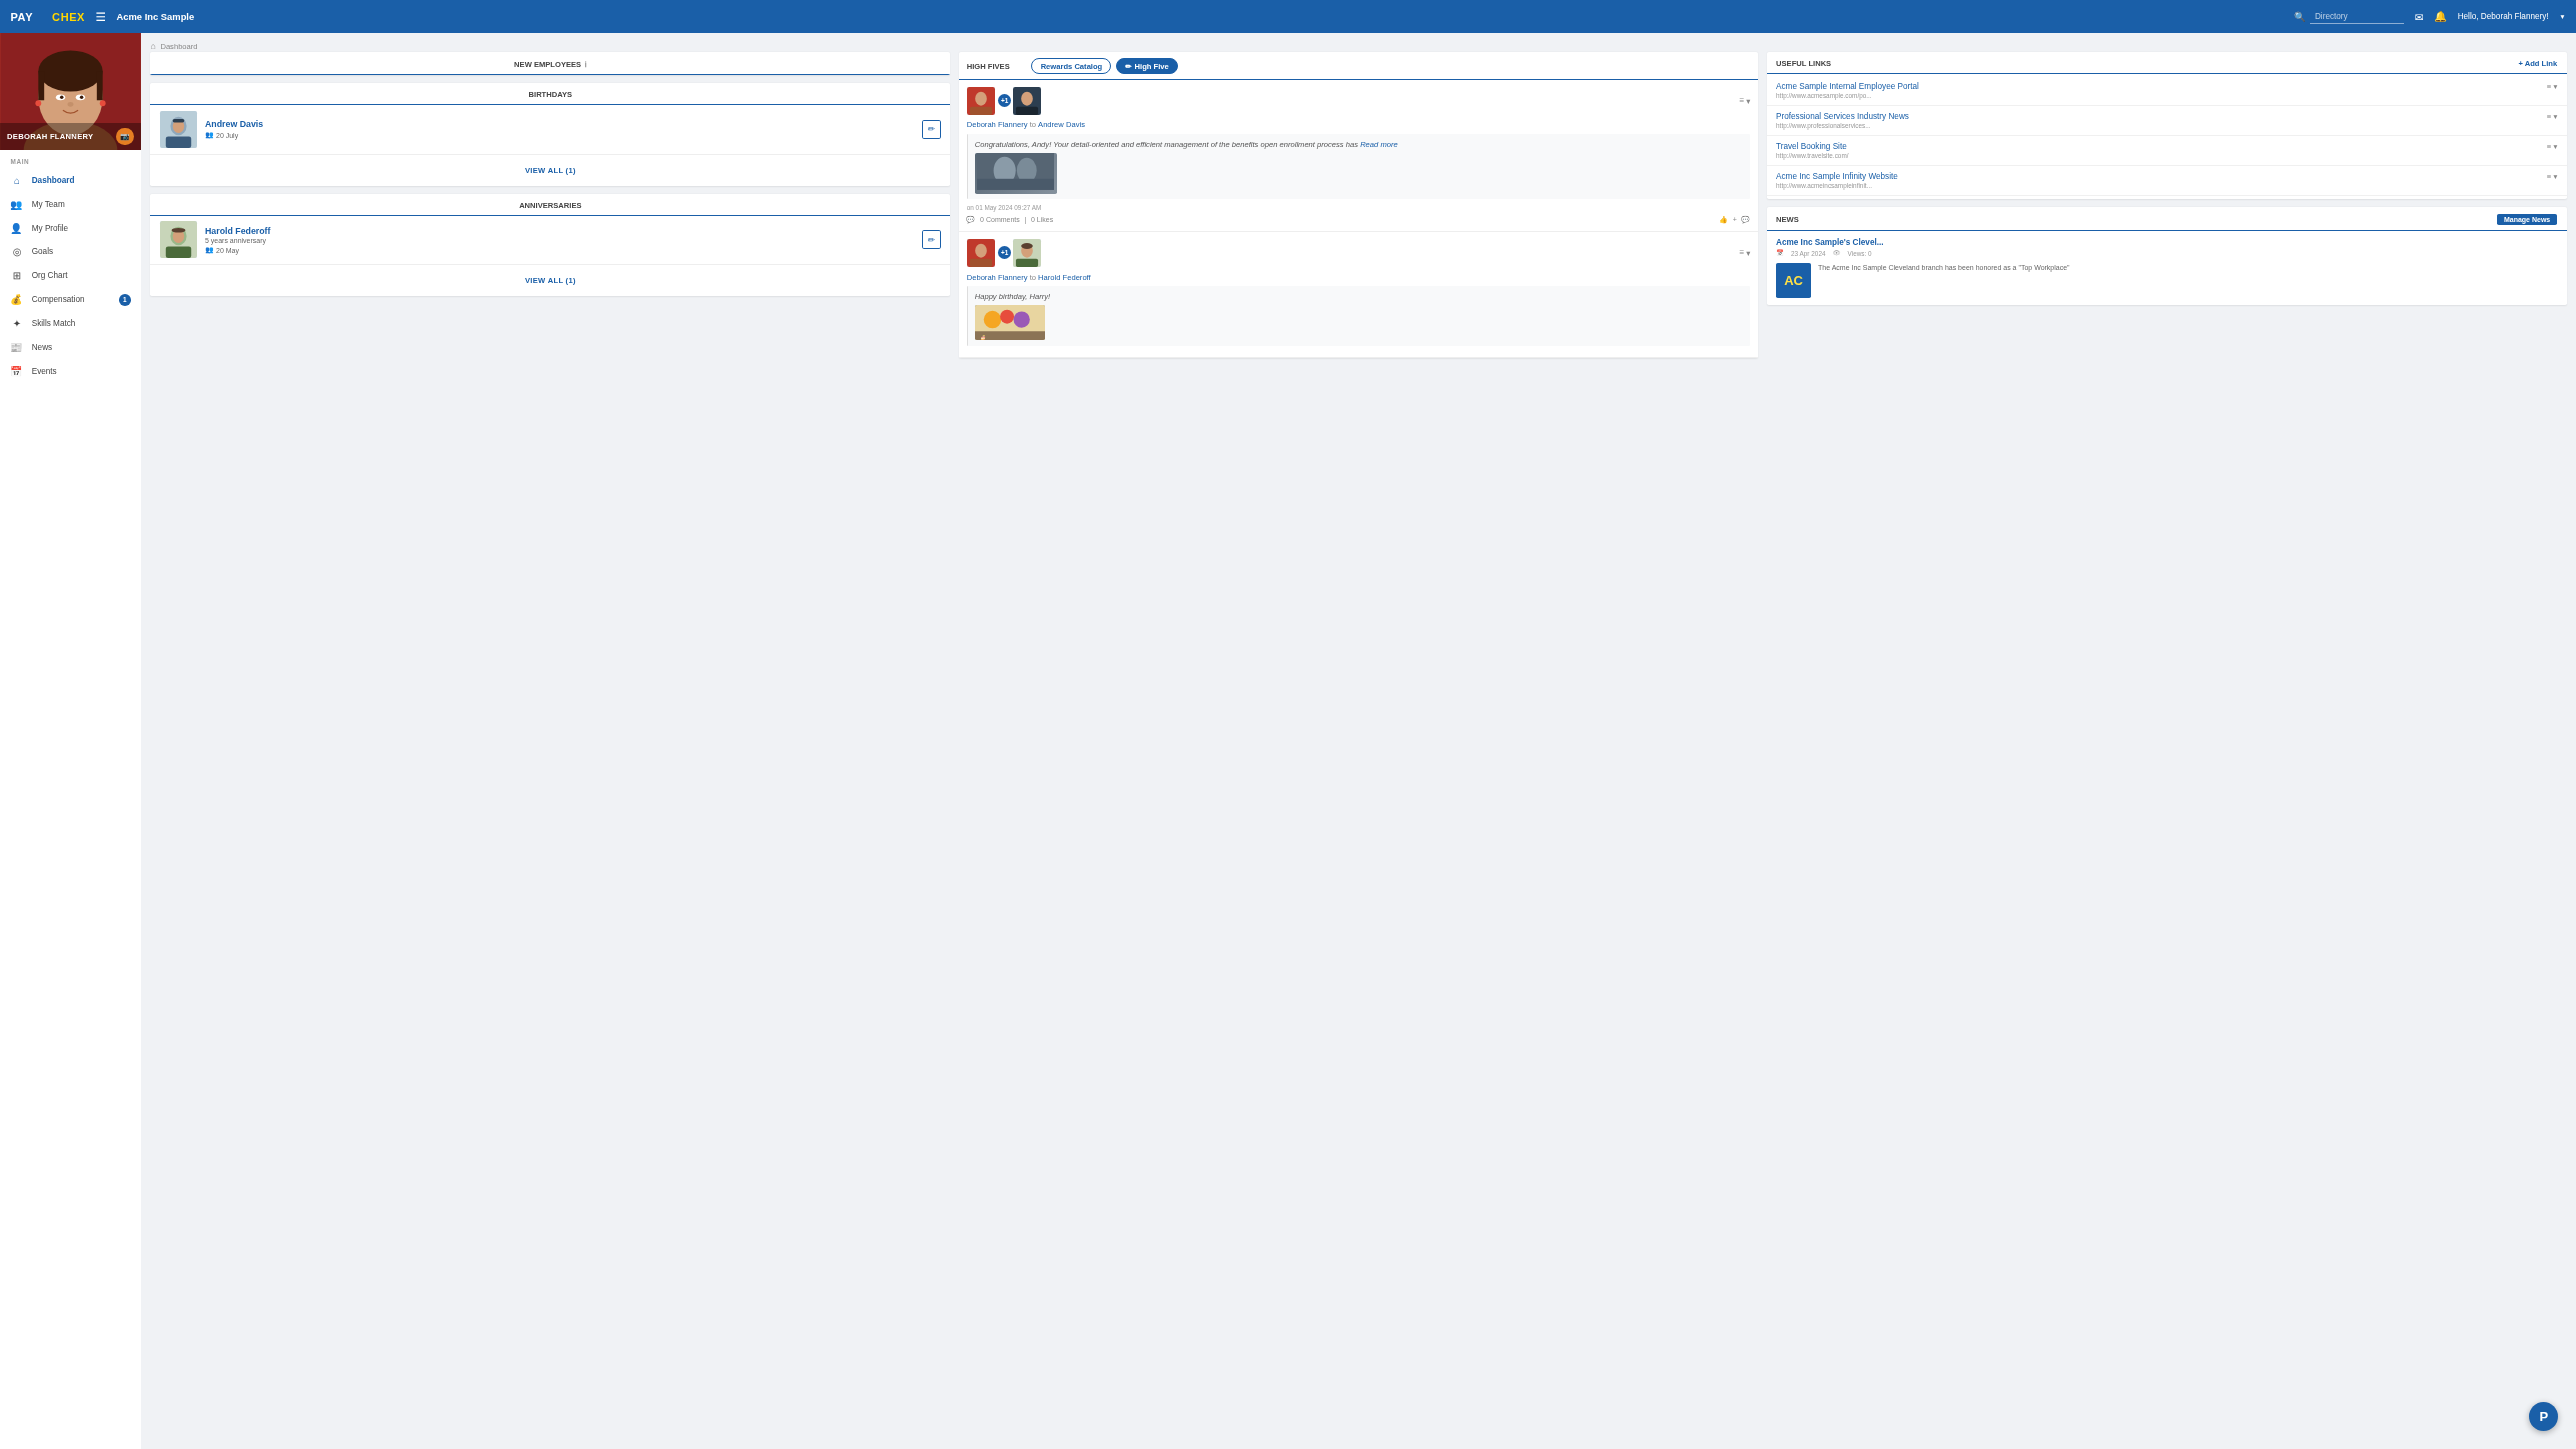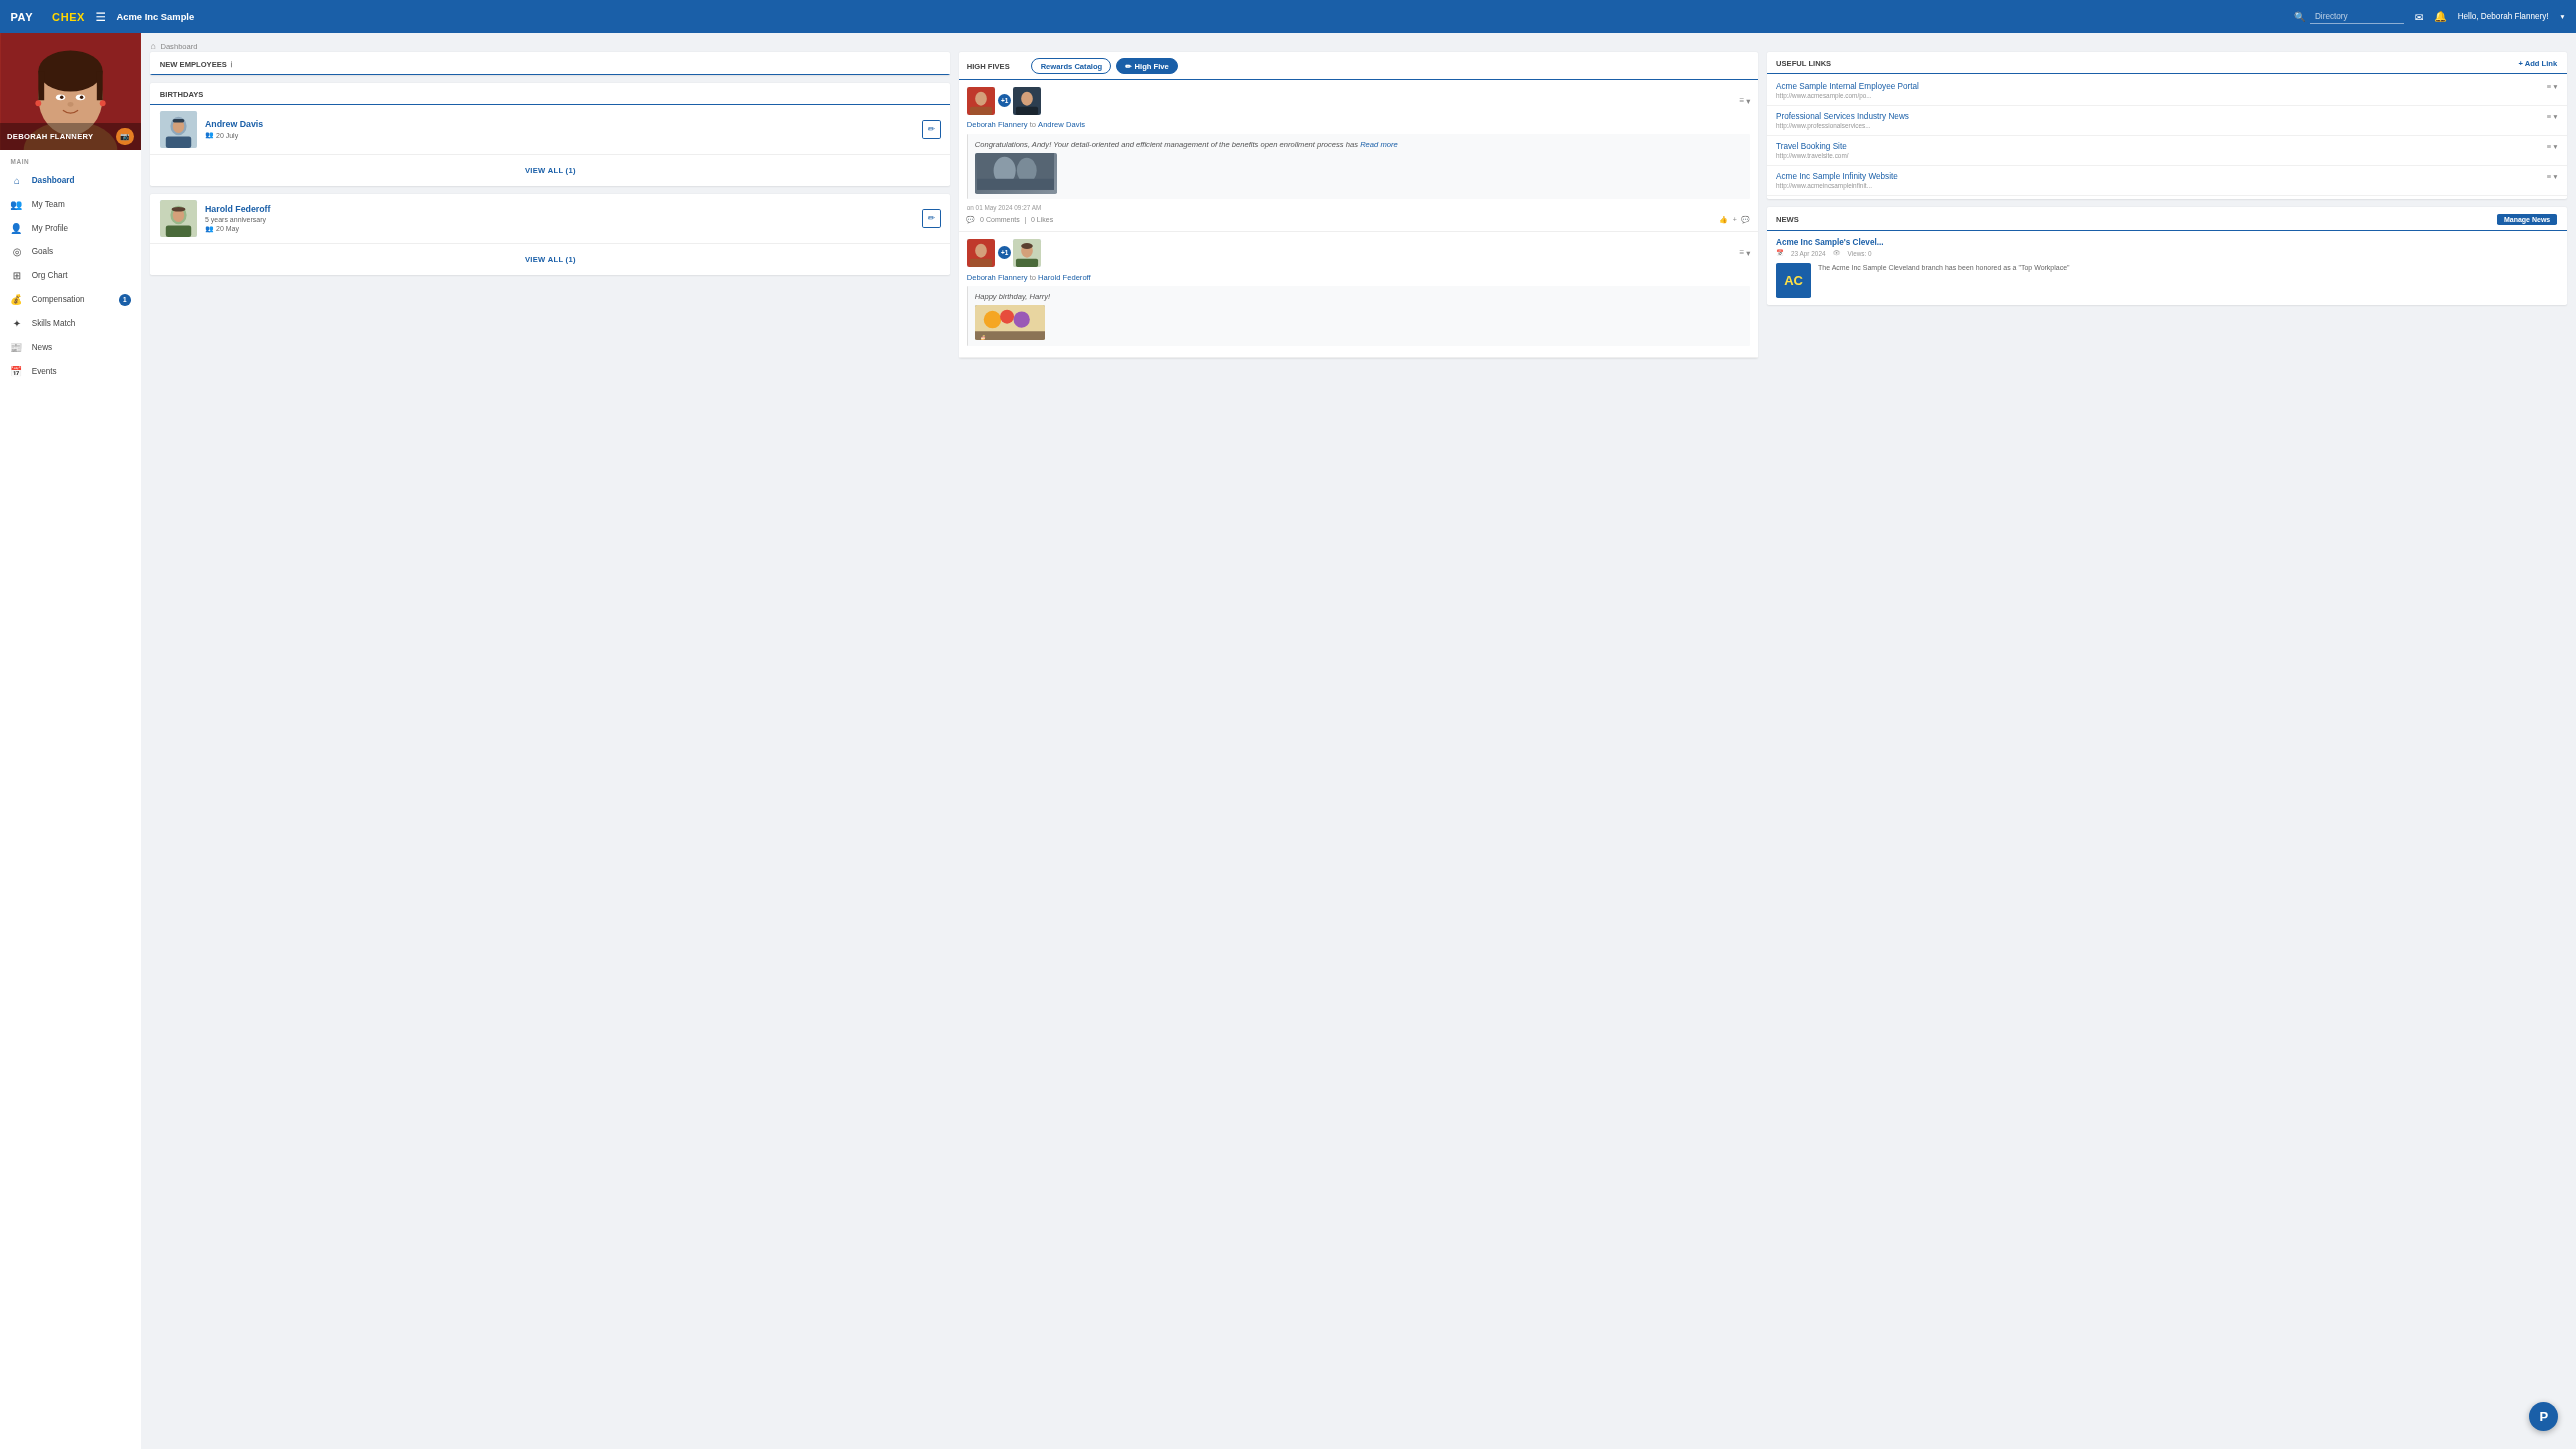--- a/index.html
+++ b/index.html
@@ -174,20 +174,21 @@
     }
     .card-header {
       padding: 7px 9.4px 4.7px;
       font-size: 7.6px;
       font-weight: 700;
       color: #444;
       border-bottom: 1.2px solid #1a5fa8;
       display: flex;
       align-items: center;
       gap: 3.5px;
+      justify-content: center;
     }
     .card-header .info-icon {
       color: #888;
       font-size: 7.6px;
     }
     .card-header .add-link {
       margin-left: auto;
       color: #1a5fa8;
       font-size: 7.6px;
       font-weight: 600;
@@ -596,20 +597,23 @@
                 <span class="sub-icon">👥</span>
                 <span>20 July</span>
               </div>
             </div>
             <div class="person-action-btn">✏</div>
           </div>
           <div class="view-all">VIEW ALL (1)</div>
         </div>
 
         <div class="card">
+          <div class="card-header">
+            <span>ANNIVERSARIES</span>
+          </div>
           <div class="person-row">
             <div class="person-avatar-placeholder">
               <svg width="37" height="37" viewBox="0 0 64 64">
                 <rect width="64" height="64" fill="#c8d5b9" rx="4"></rect>
                 <ellipse cx="32" cy="26" rx="14" ry="16" fill="#9ab88a"></ellipse>
                 <rect x="10" y="44" width="44" height="20" fill="#4a6a3a" rx="4"></rect>
                 <ellipse cx="32" cy="26" rx="10" ry="12" fill="#d4a07a"></ellipse>
                 <rect x="20" y="12" width="24" height="8" fill="#5a4030" rx="12"></rect>
               </svg>
             </div>

